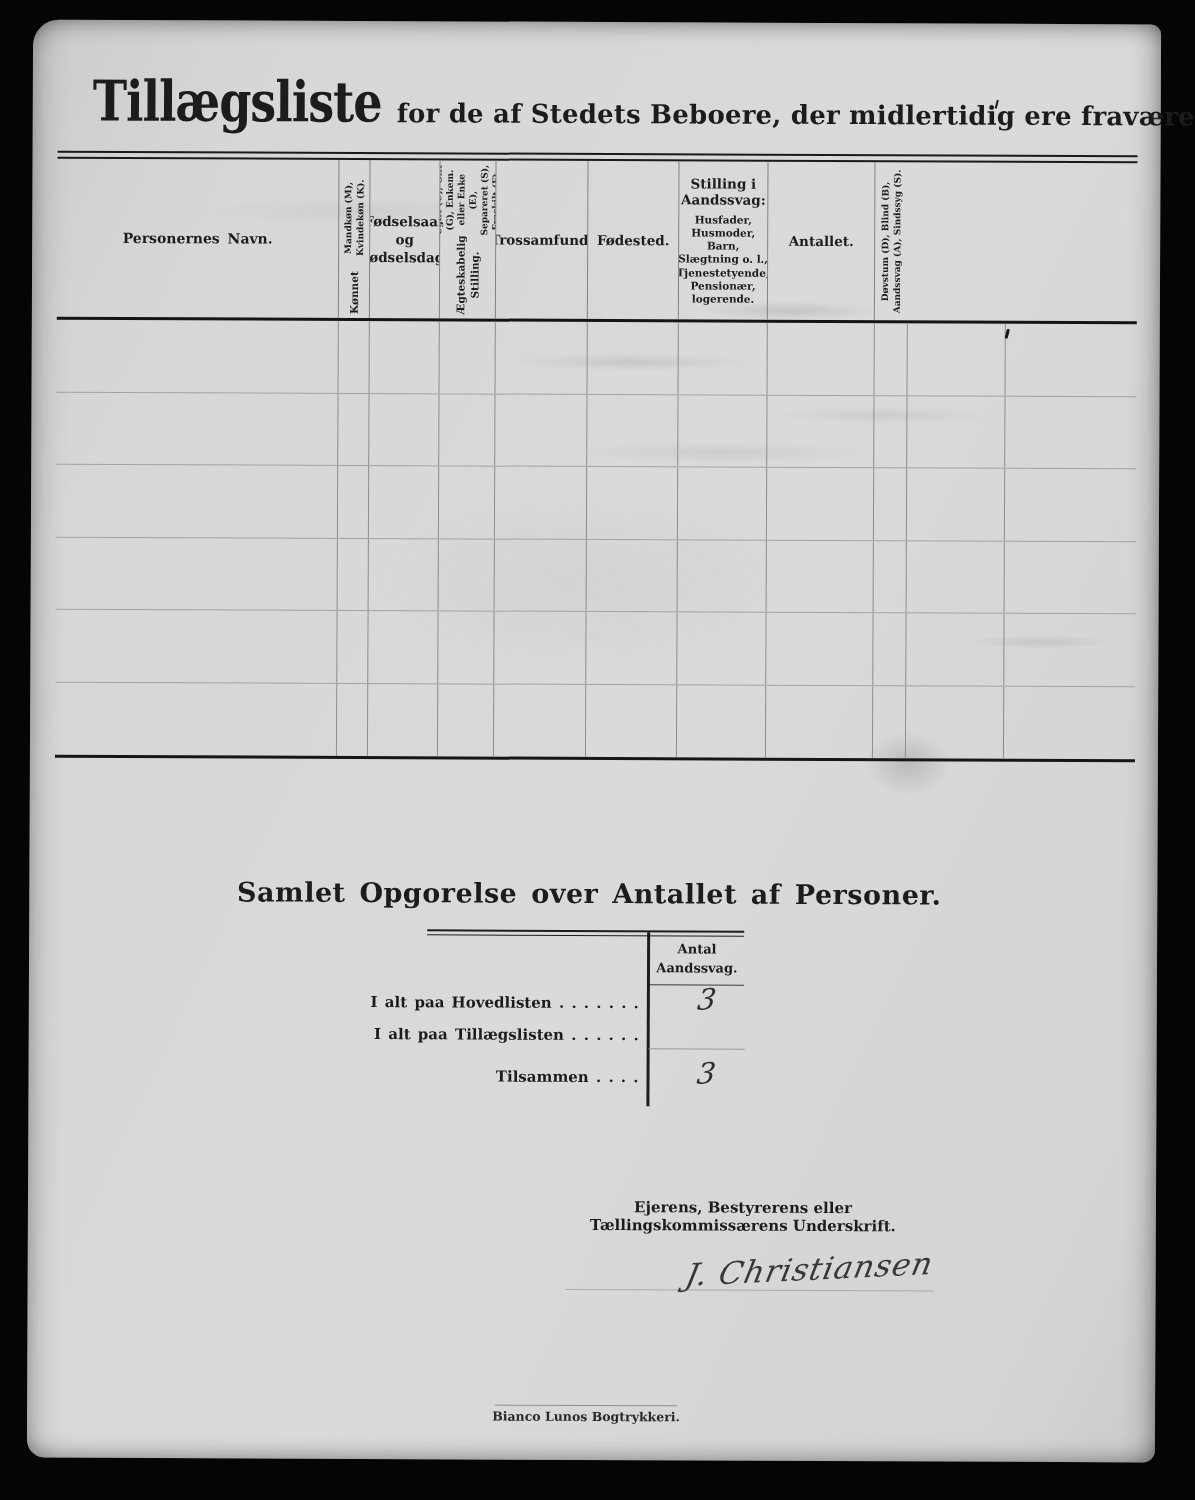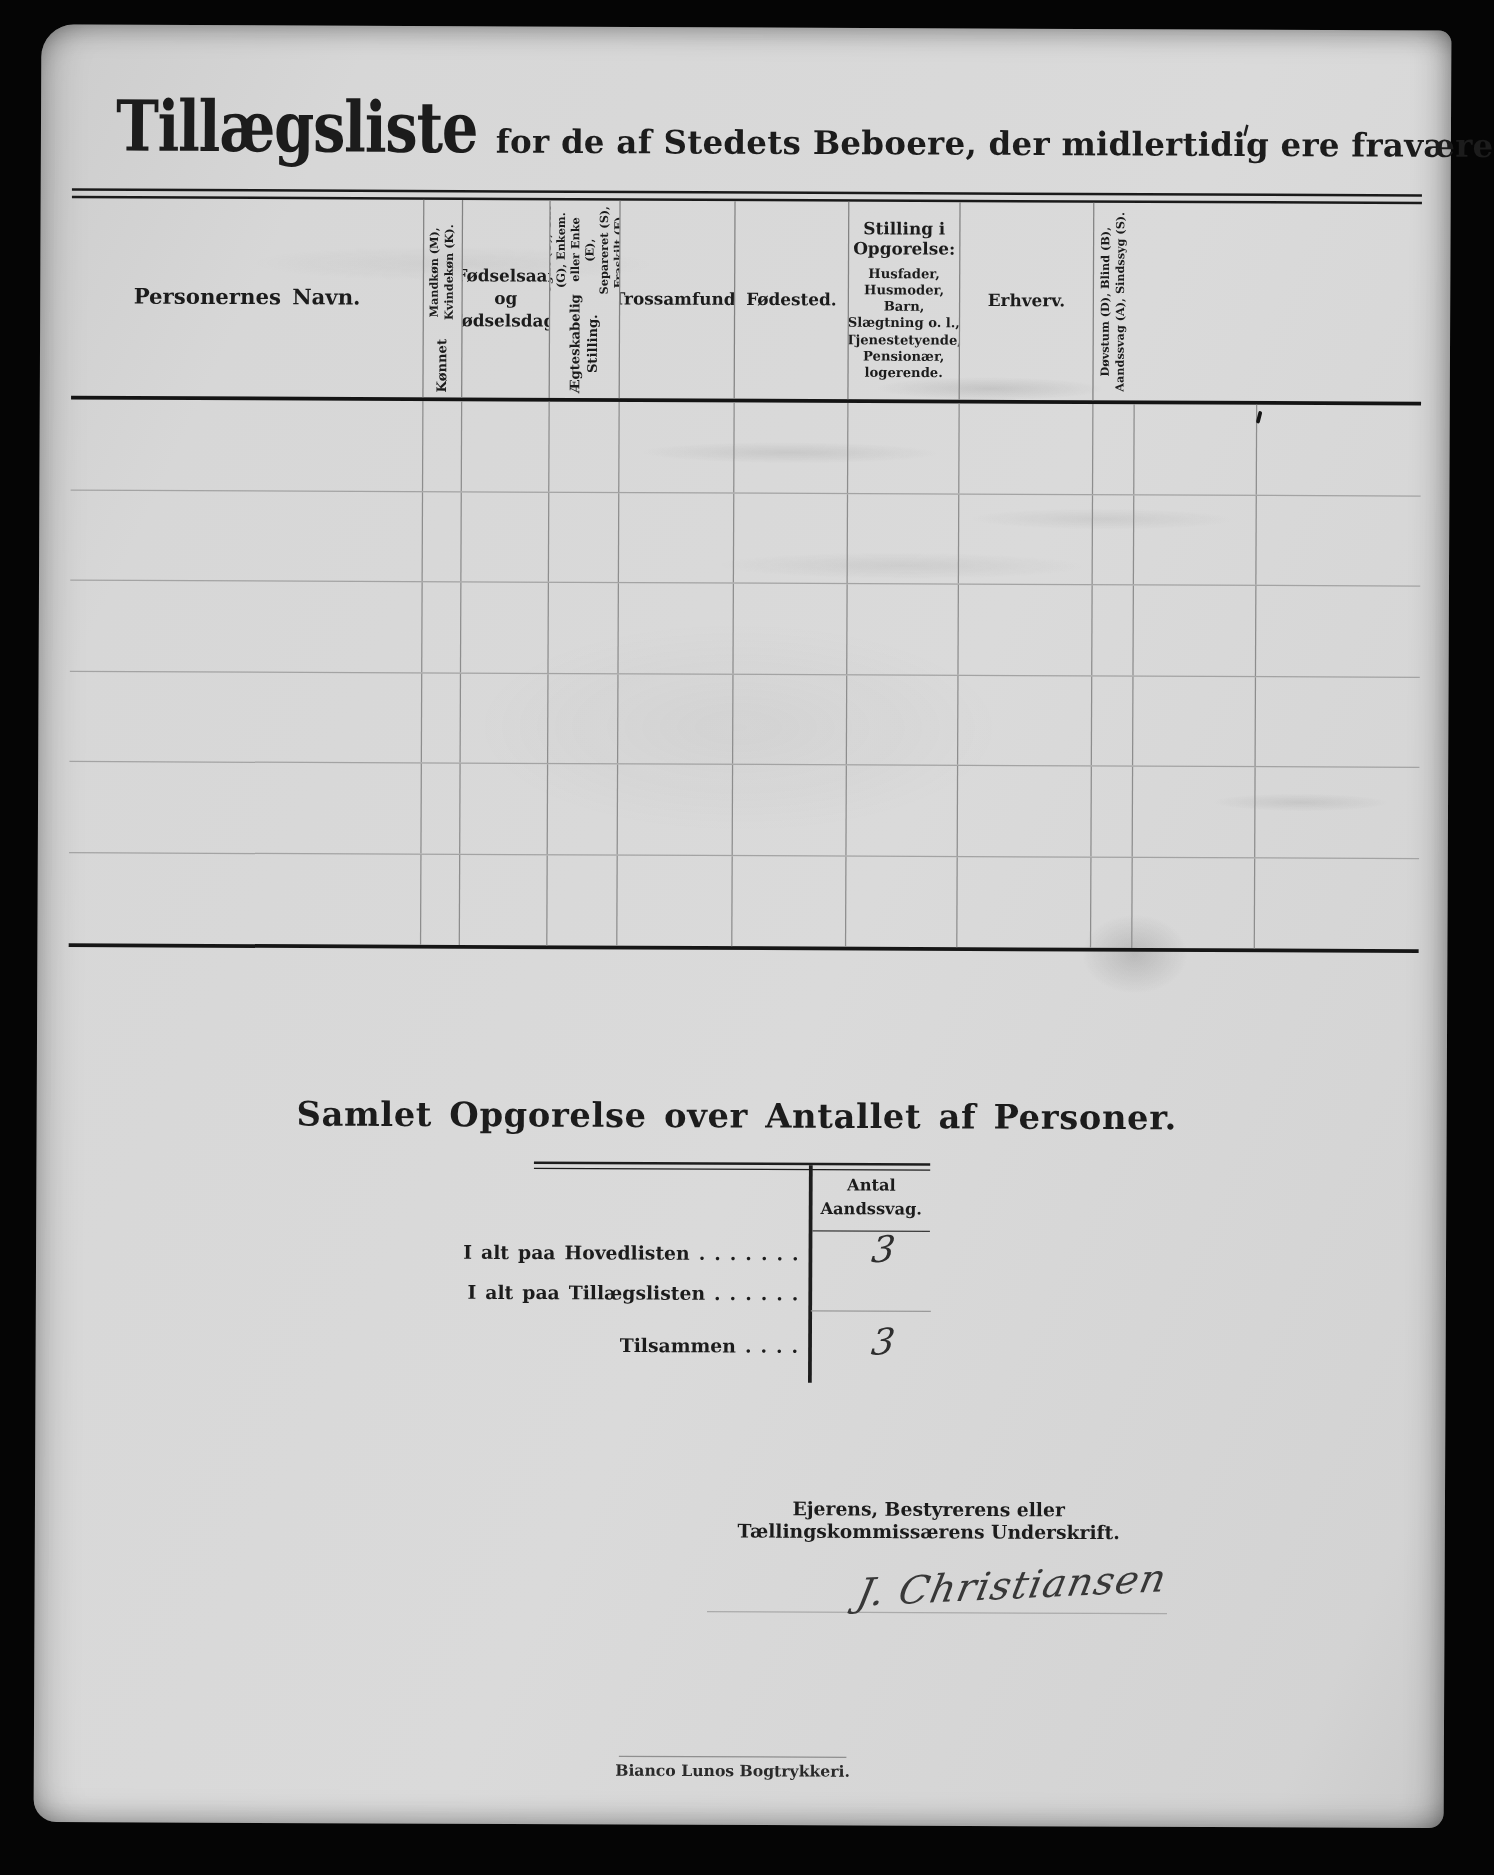--- a/index.html
+++ b/index.html
@@ -43,21 +43,21 @@
   .pen-tick{position:absolute;left:963px;top:76px;width:2px;height:9px;background:#1e1e1e;transform:rotate(14deg);}
   
   .form-table{position:absolute;left:25px;top:131px;width:1080px;}
   .dbl{height:4px;border-top:2px solid #1a1a1a;border-bottom:2px solid #1a1a1a;}
   .thead{display:flex;height:158px;align-items:stretch;}
   .hcell{box-sizing:border-box;display:flex;flex-direction:column;justify-content:center;align-items:center;
          text-align:center;font-weight:700;border-left:1px solid #828282;overflow:hidden;}
   .hcell:first-child{border-left:none;}
   .c0{width:281px}.c1{width:31px}.c2{width:70px}.c3{width:56px}.c4{width:92px}.c5{width:91px}
   .c6{width:89px}.c7{width:107px}.c8{width:33px}.c9{width:98px}.c10{width:132px}
-  .h-name{font-size:17px;word-spacing:3px;}
+  .h-name{font-size:14px;word-spacing:3px;}
   .h-plain{font-size:13.5px;line-height:1.35;padding:0 3px;}
   .vwrap{writing-mode:vertical-rl;transform:rotate(180deg);height:150px;display:flex;align-items:center;}
   .vline1{font-size:10.5px;line-height:14px;}
   .vline2{font-size:9px;line-height:12px;}
   .v-marital .vline2{line-height:11.5px;}
   .h-family-title{font-size:13.5px;margin-bottom:6px;}
   .h-family-sub{font-size:10.5px;line-height:1.25;padding:0 2px;font-weight:700;}
   .thick-sep{border-top:3.5px solid #141414;}
   .tbody{display:flex;flex-direction:column;}
   .trow{display:flex;height:71.6px;}
@@ -122,25 +122,25 @@
           <div class="vline2">Ugift (U), Gift (G), Enkem. eller Enke (E), Separeret (S), Fraskilt (F).</div>
         </div>
       </div>
       <div class="hcell c4">
         <span class="h-plain">Trossamfund.</span>
       </div>
       <div class="hcell c5">
         <span class="h-plain">Fødested.</span>
       </div>
       <div class="hcell c6">
-        <div class="h-family-title">Stilling i Opgorelse:</div>
+        <div class="h-family-title">Stilling i Aandssvag:</div>
         <div class="h-family-sub">Husfader, Husmoder, Barn, Slægtning o. l., Tjenestetyende, Pensionær, logerende.</div>
       </div>
       <div class="hcell c7">
-        <span class="h-plain">Erhverv.</span>
+        <span class="h-plain">Antallet.</span>
       </div>
       <div class="hcell c8">
         <div class="vwrap">
           <div class="vline2">Døvstum (D), Blind (B), Aandssvag (A), Sindssyg (S).</div>
         </div>
       </div>
     </div>
     <div class="thick-sep"></div>
     <div class="tbody">
         <div class="trow">

